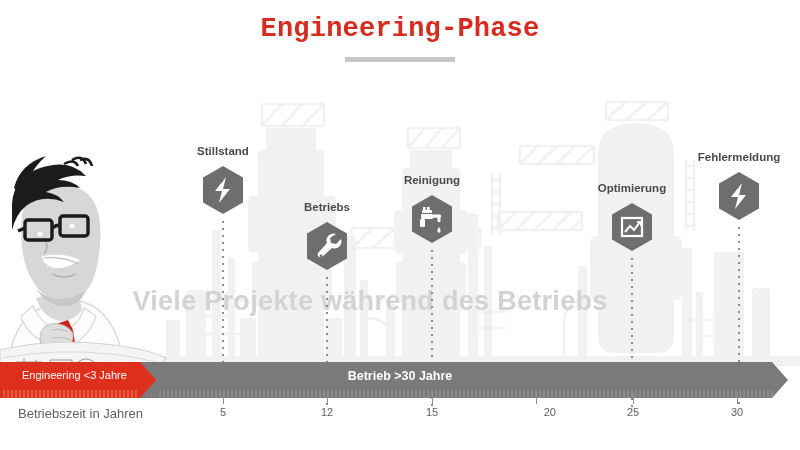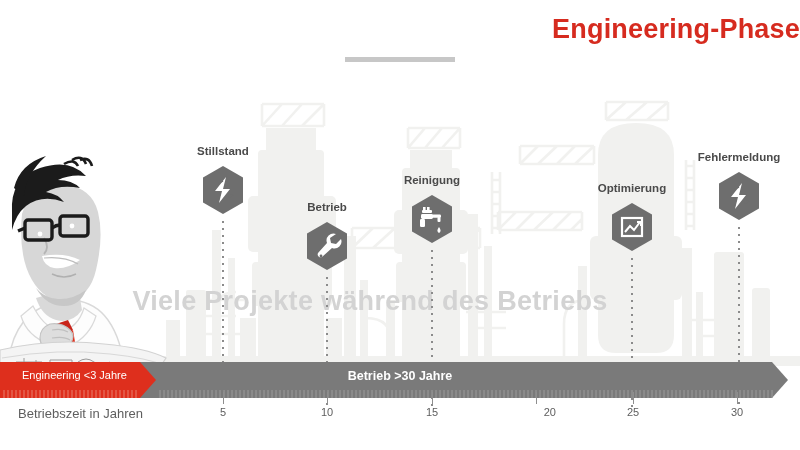--- a/index.html
+++ b/index.html
@@ -21,21 +21,22 @@
     height: 450px;
     background: #ffffff;
     overflow: hidden;
   }
 
   
   .title-wrap {
     position: absolute;
     left: 0; top: 12px;
     width: 800px;
-    text-align: right;
+    text-align: center;
+    font-family: Liberation Mono, monospace;
   }
   .title {
     font-size: 27px;
     font-weight: bold;
     color: #d62b1f;
     letter-spacing: 0.2px;
     line-height: 34px;
   }
   .title-rule {
     width: 110px;
@@ -299,21 +300,21 @@
       <svg width="44" height="50" viewBox="0 0 44 50" xmlns="http://www.w3.org/2000/svg">
         <polygon points="22,1 42,12.5 42,37.5 22,49 2,37.5 2,12.5" fill="#6e6e6e"></polygon>
         <path d="M25 12 l-11 14 h7 l-3 12 l11 -14 h-7 z" fill="#ffffff"></path>
         <path d="M17 18 l5 -2 M27 32 l5 -2" stroke="#6e6e6e" stroke-width="1.6" fill="none"></path>
       </svg>
     </div>
     <div class="dots" style="height:180px;"></div>
   </div>
 
   <div class="milestone" style="left:327px; top:200px;">
-    <div class="ms-label">Betrieb</div>
+    <div class="ms-label">Betriebs</div>
     <div class="hexwrap">
       <svg width="44" height="50" viewBox="0 0 44 50" xmlns="http://www.w3.org/2000/svg">
         <polygon points="22,1 42,12.5 42,37.5 22,49 2,37.5 2,12.5" fill="#6e6e6e"></polygon>
         <path d="M31 13 a7 7 0 0 0 -9 9 l-9 10 a3 3 0 0 0 4 4 l10 -9 a7 7 0 0 0 9 -9 l-5 5 l-5 -1 l-1 -5 z" fill="#ffffff"></path>
         <circle cx="16" cy="35" r="1.4" fill="#6e6e6e"></circle>
       </svg>
     </div>
     <div class="dots" style="height:130px;"></div>
   </div>
 
@@ -413,21 +414,21 @@
 
   <div class="axis">
     <div class="axis-title">Betriebszeit in Jahren</div>
 
     <div class="tick" style="left:223px;">
       <div class="tick-line"></div>
       <div class="tick-label">5</div>
     </div>
     <div class="tick" style="left:327px;">
       <div class="tick-line"></div>
-      <div class="tick-label">10</div>
+      <div class="tick-label">12</div>
     </div>
     <div class="tick" style="left:432px;">
       <div class="tick-line"></div>
       <div class="tick-label">15</div>
     </div>
     <div class="tick" style="left:536px;text-align:right;">
       <div class="tick-line"></div>
       <div class="tick-label">20</div>
     </div>
     <div class="tick" style="left:633px;">

